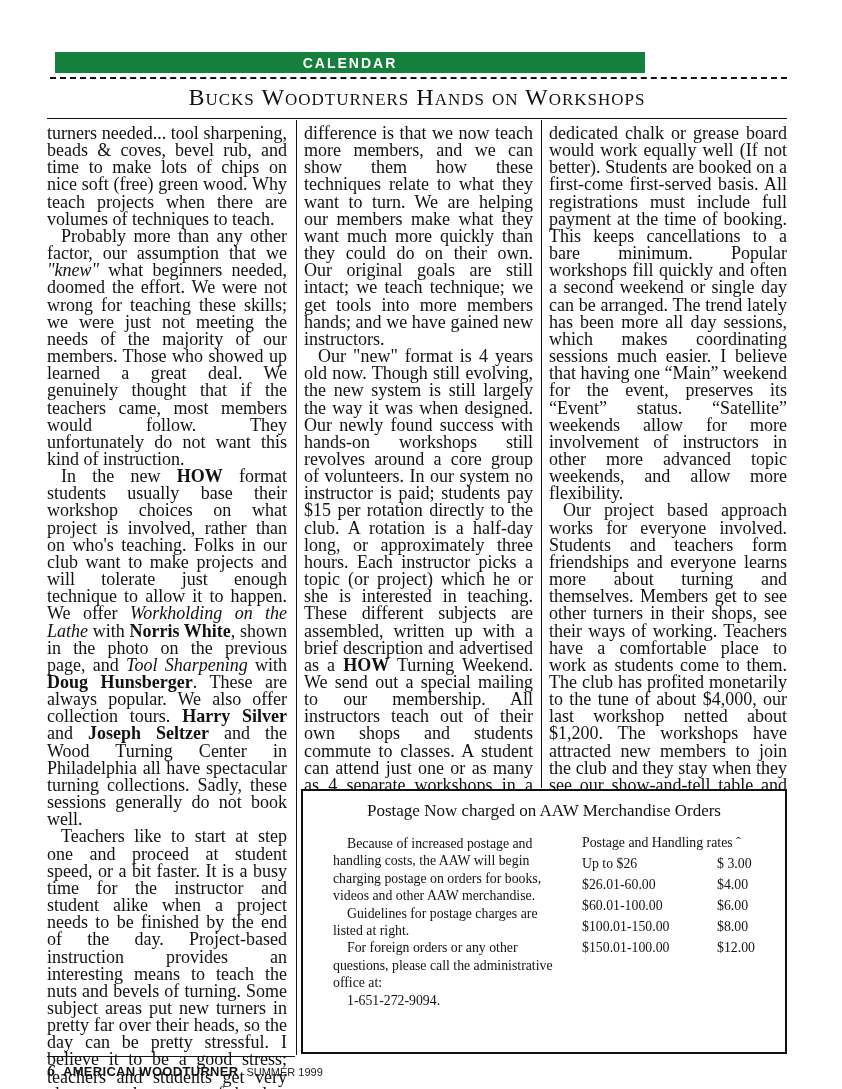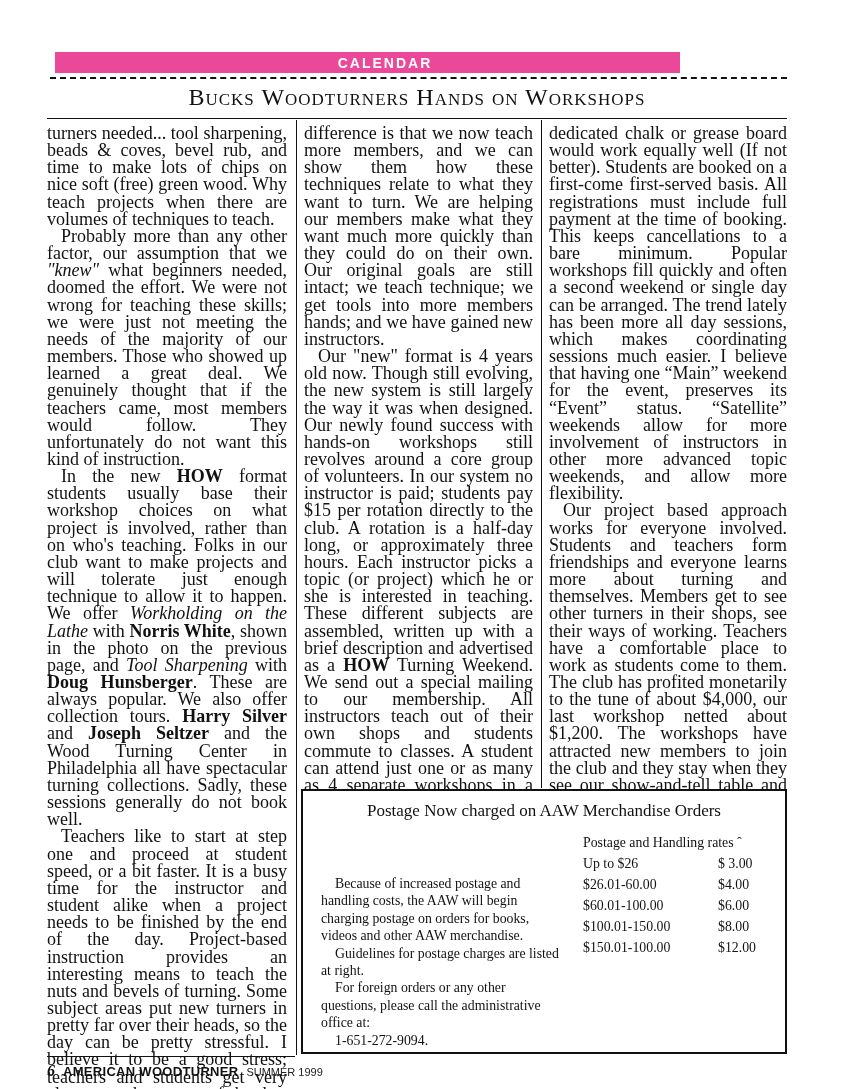--- a/index.html
+++ b/index.html
@@ -16,25 +16,24 @@
     font-family: "Liberation Serif", serif;
     color: #111111;
     overflow: hidden;
   }
   .banner {
     position: absolute;
     left: 55px;
     top: 52px;
     width: 590px;
     height: 21px;
-    background: #ec4899;
+    background: #15803d;
     display: flex;
     align-items: center;
     justify-content: center;
-    padding-left: 35px;
   }
   .banner span {
     color: #ffffff;
     font-family: "Liberation Sans", sans-serif;
     font-weight: bold;
     font-size: 14px;
     letter-spacing: 2px;
   }
   .dashed-rule {
     position: absolute;
@@ -86,36 +85,35 @@
   .para.indent { text-indent: 14px; }
   .postage-box {
     position: absolute;
     left: 301px;
     top: 789px;
     width: 486px;
     height: 265px;
     border: 2px solid #111111;
     background: #ffffff;
     box-sizing: border-box;
-    padding: 10px 18px;
+    padding: 10px 30px;
   }
   .box-title {
     text-align: center;
     font-size: 17px;
     margin-bottom: 14px;
   }
   .box-cols {
     display: flex;
     gap: 14px;
   }
   .box-left {
     width: 240px;
     font-size: 13.8px;
     line-height: 17.4px;
-    margin-top: 40px;
   }
   .box-left .para { text-align: left; }
   .box-right {
     flex: 1;
     font-size: 13.8px;
     padding-left: 8px;
   }
   .rates-header { margin-bottom: 4px; }
   .rate-row {
     display: flex;

